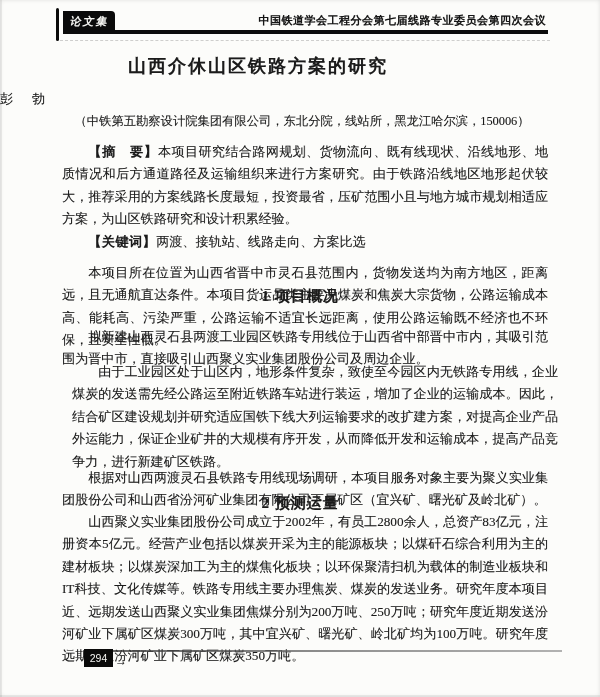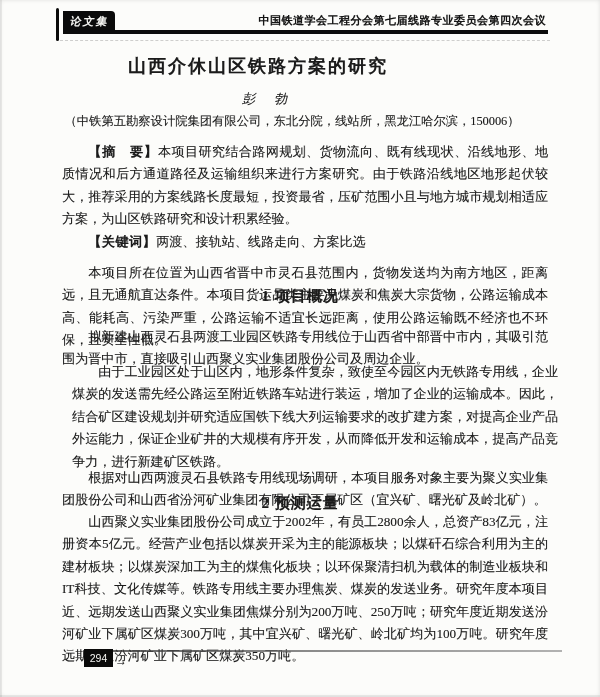--- a/index.html
+++ b/index.html
@@ -25,23 +25,23 @@
     position:absolute; right:54px; top:13px; font-size:11px; font-weight:bold;
     letter-spacing:.5px; color:#151515;
     font-family:"Liberation Sans","DejaVu Sans",sans-serif;
   }
   .hdr-rule { position:absolute; left:63px; right:52px; top:30px; height:4px; background:#0c0c0c; }
   .hdr-rule-noise { position:absolute; left:60px; right:50px; top:40px; height:0; border-top:1px dashed rgba(0,0,0,.18); }
 
   
   .title { position:absolute; left:0; width:516px; top:54px; text-align:center;
            font-size:18px; font-weight:bold; letter-spacing:2px; }
-  .author { position:absolute; left:0; width:532px; top:90px; text-align:center;
-            font-size:13px; letter-spacing:3px;font-style:italic; }
-  .affil { position:absolute; left:0; width:584px; top:113px; text-align:center; font-size:12.3px; }
+  .author { position:absolute; left:0; width:532px; top:90px; 
+            font-size:13px; letter-spacing:3px; }
+  .affil { position:absolute; left:0; width:584px; top:113px; text-align:center; font-size:12.3px;padding-left:10px; }
 
   
   .blk { position:absolute; left:62px; width:486px; font-size:13.1px; line-height:22.4px;
          text-align:justify; }
   .blk p { margin:0; text-indent:2em; }
   .blk b.lbl { font-weight:bold; letter-spacing:.5px; }
   .sec-h { position:absolute; left:0; width:600px; text-align:center;
            font-size:15px; font-weight:bold; letter-spacing:1px;margin-top:48px; }
   .soft { text-shadow:.3px .3px .6px rgba(50,50,50,.35); }
 

